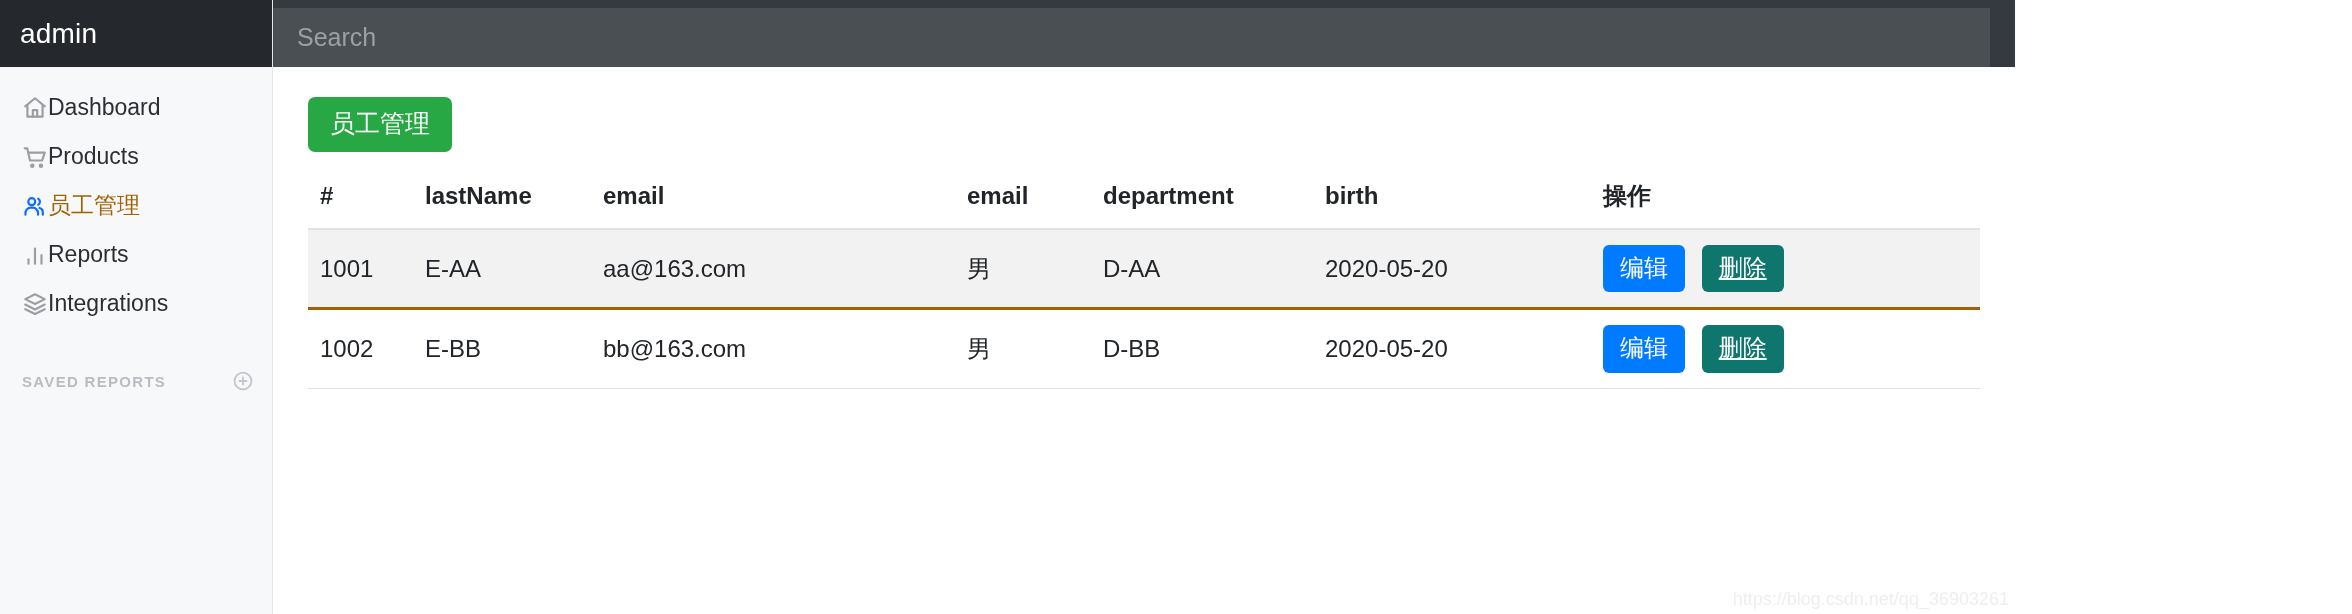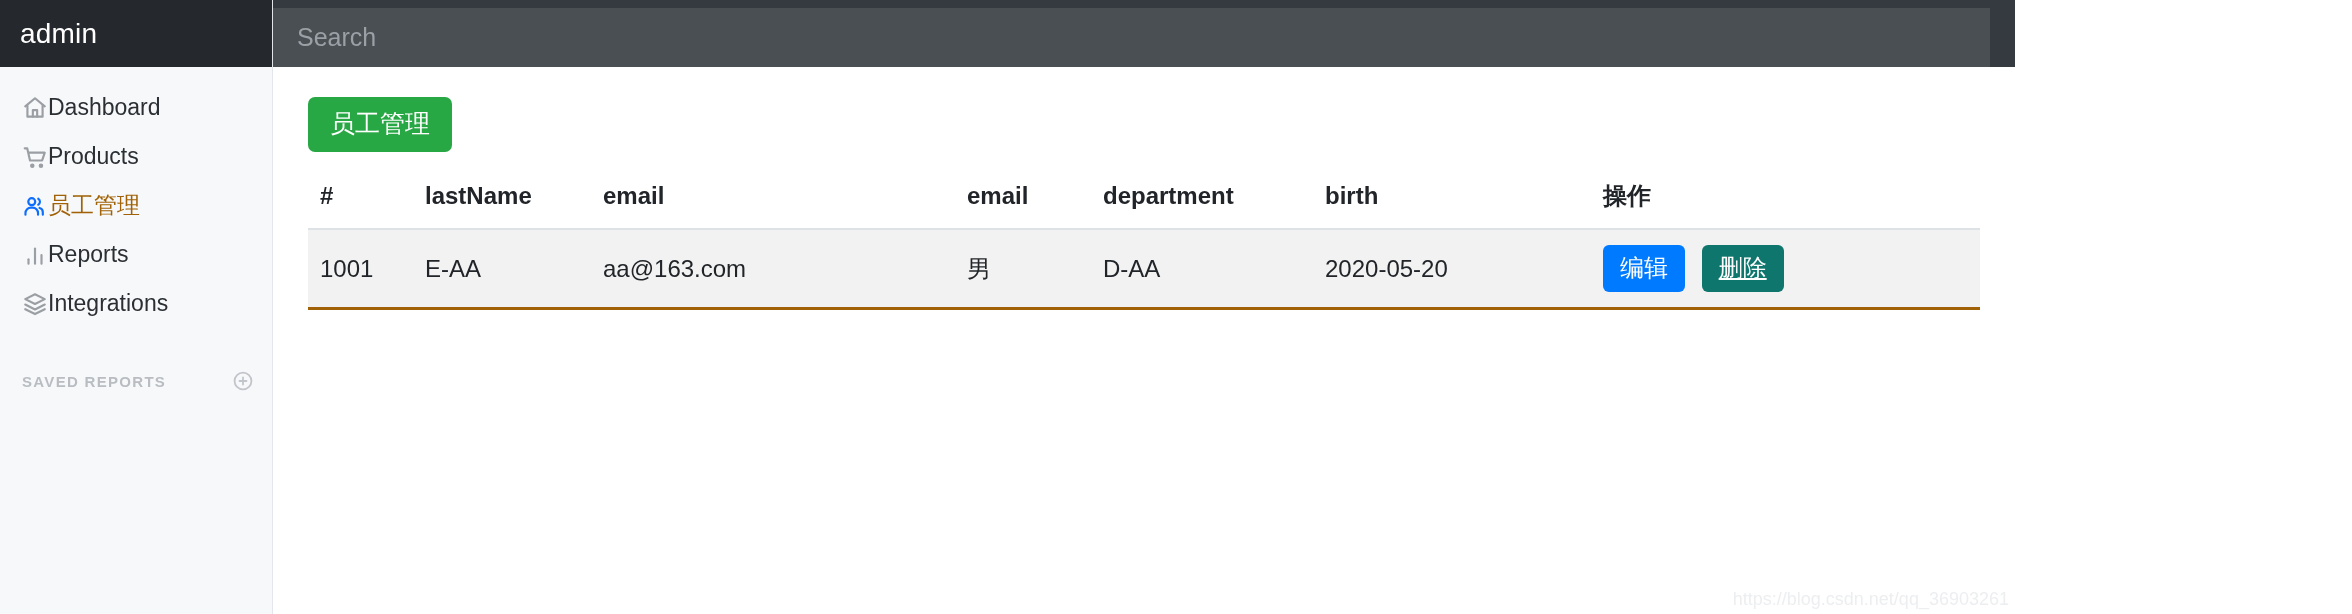--- a/index.html
+++ b/index.html
@@ -300,20 +300,32 @@
             <td>aa@163.com</td>
             <td>男</td>
             <td>D-AA</td>
             <td>2020-05-20</td>
             <td class="action-cell">
               <button class="btn-sm btn-edit">编辑</button>
               <button class="btn-sm btn-del">删除</button>
             </td>
           </tr>
 
+          <tr>
+            <td>1002</td>
+            <td>E-BB</td>
+            <td>bb@163.com</td>
+            <td>男</td>
+            <td>D-BB</td>
+            <td>2020-05-20</td>
+            <td class="action-cell">
+              <button class="btn-sm btn-edit">编辑</button>
+              <button class="btn-sm btn-del">删除</button>
+            </td>
+          </tr>
 
         </tbody>
       </table>
 
       <div class="watermark">https://blog.csdn.net/qq_36903261</div>
 
     </div>
   </section>
 
 </div>

